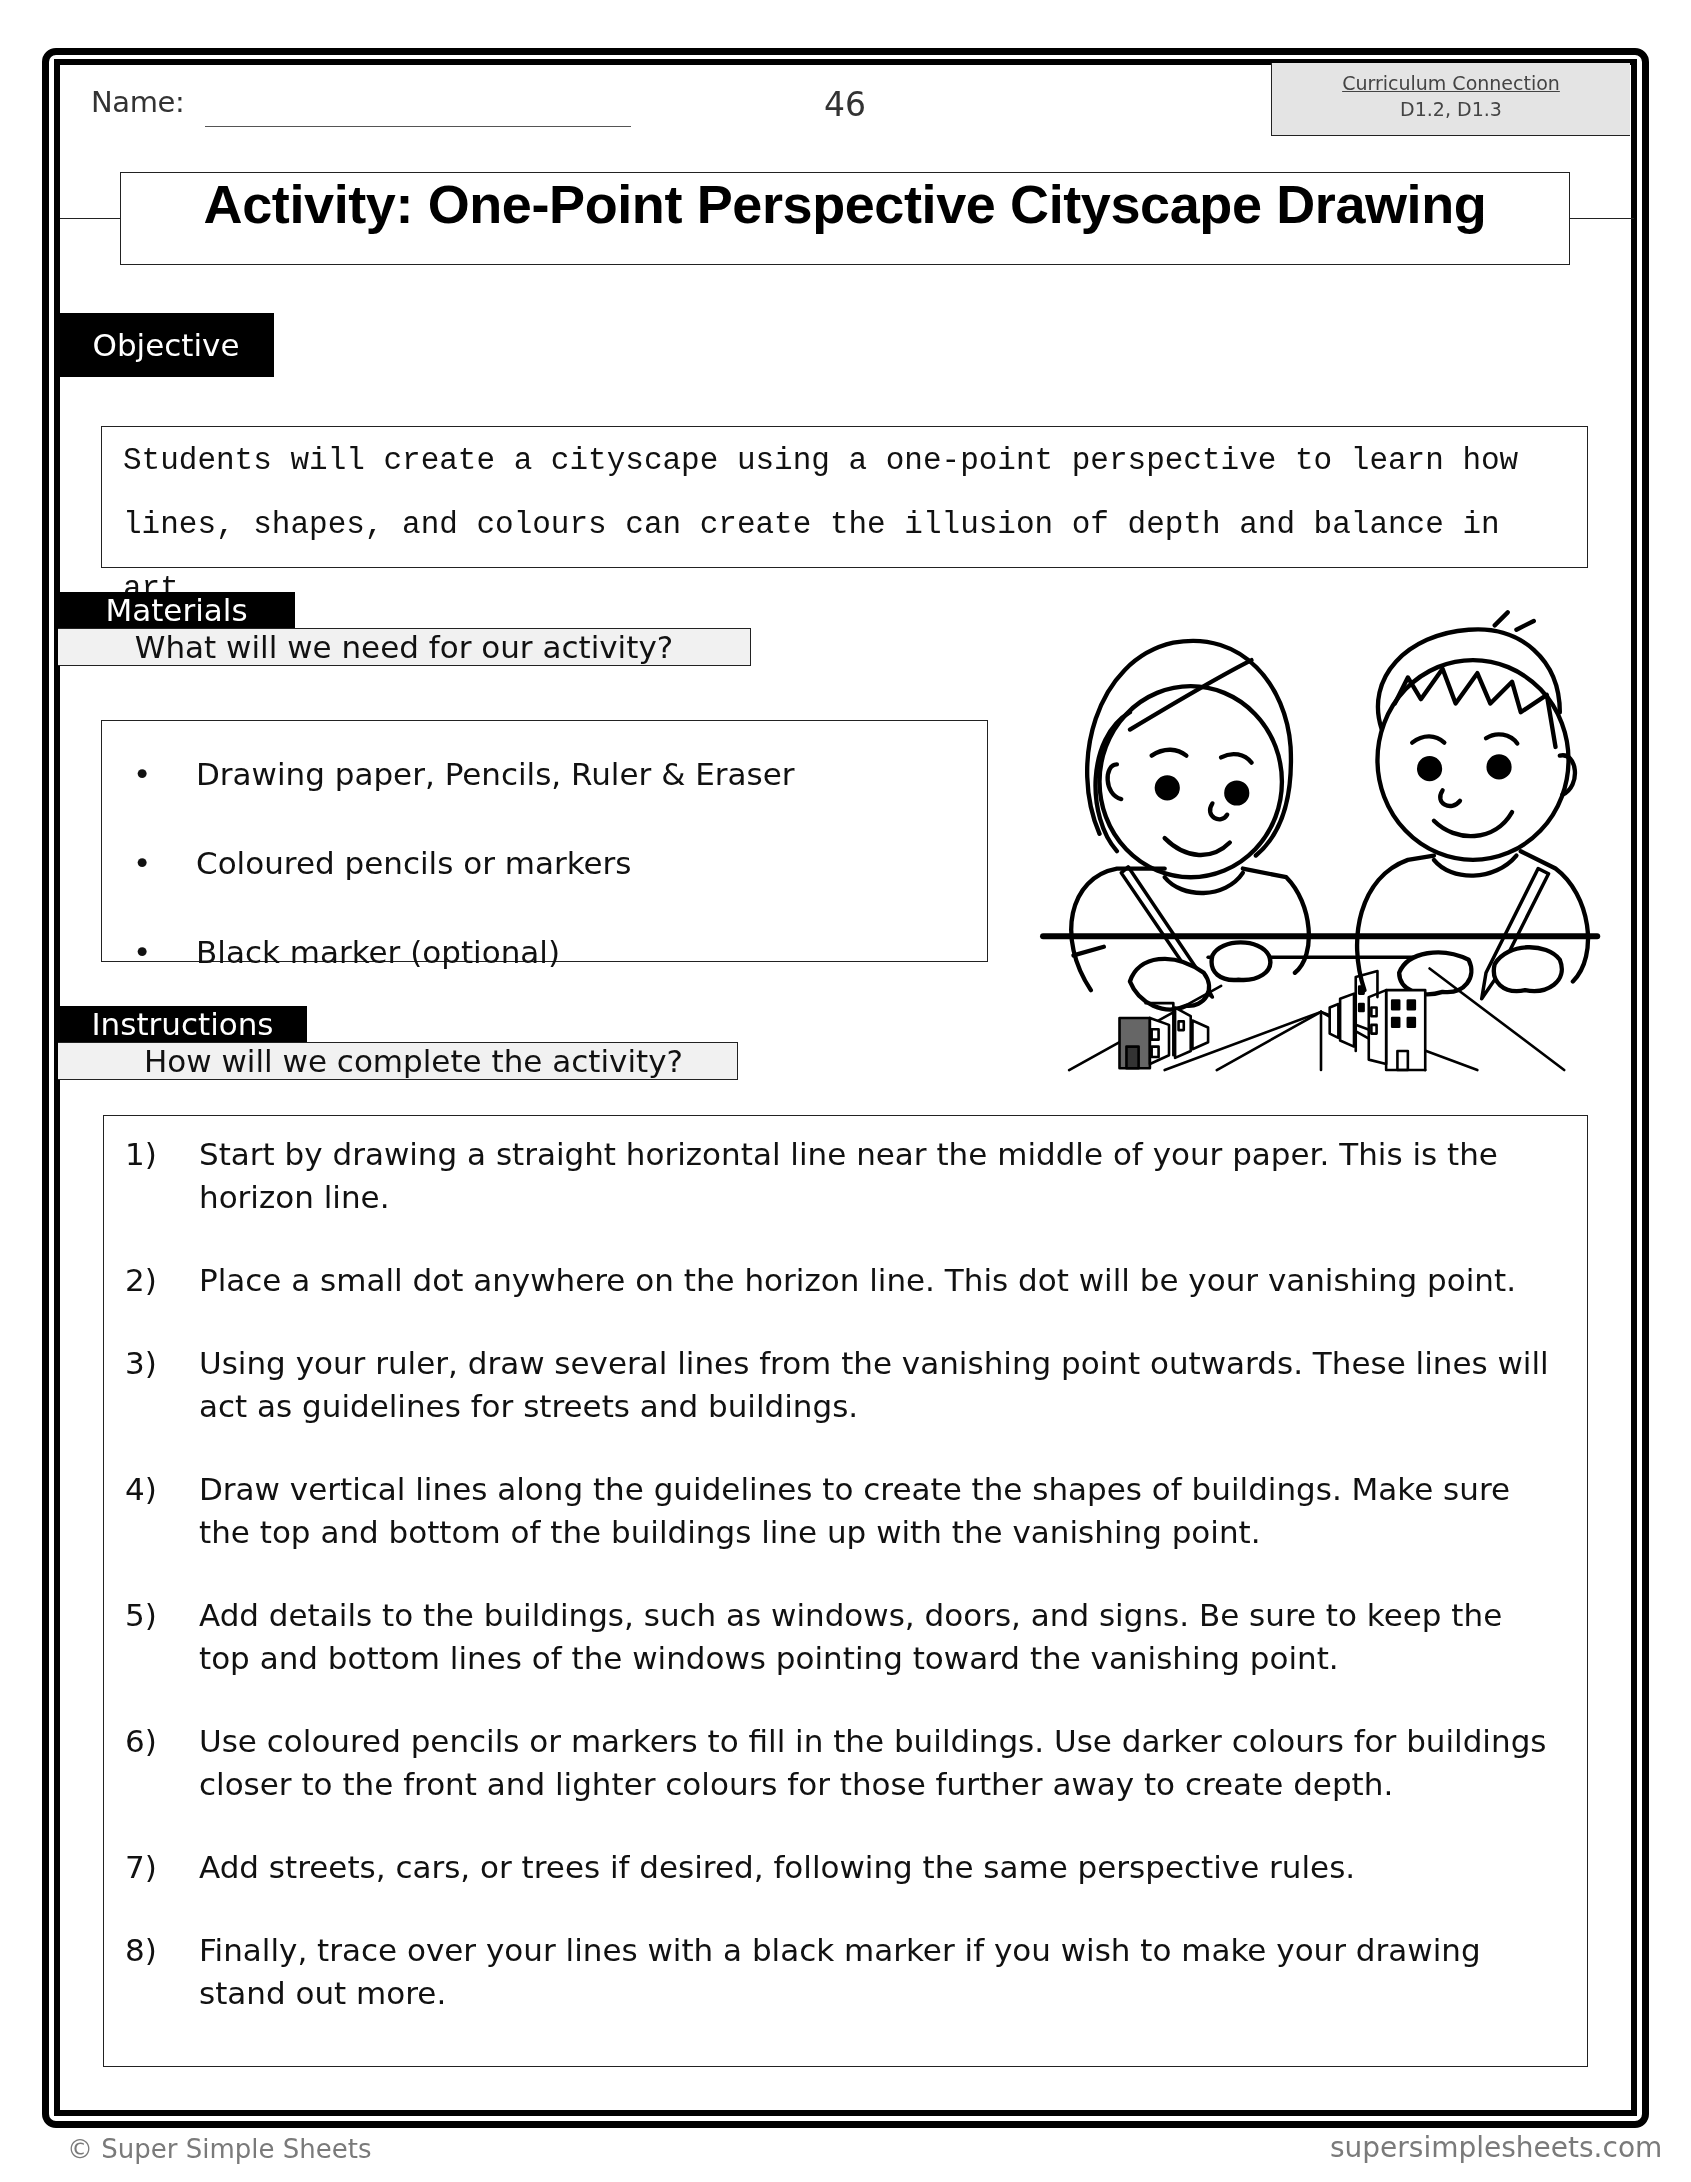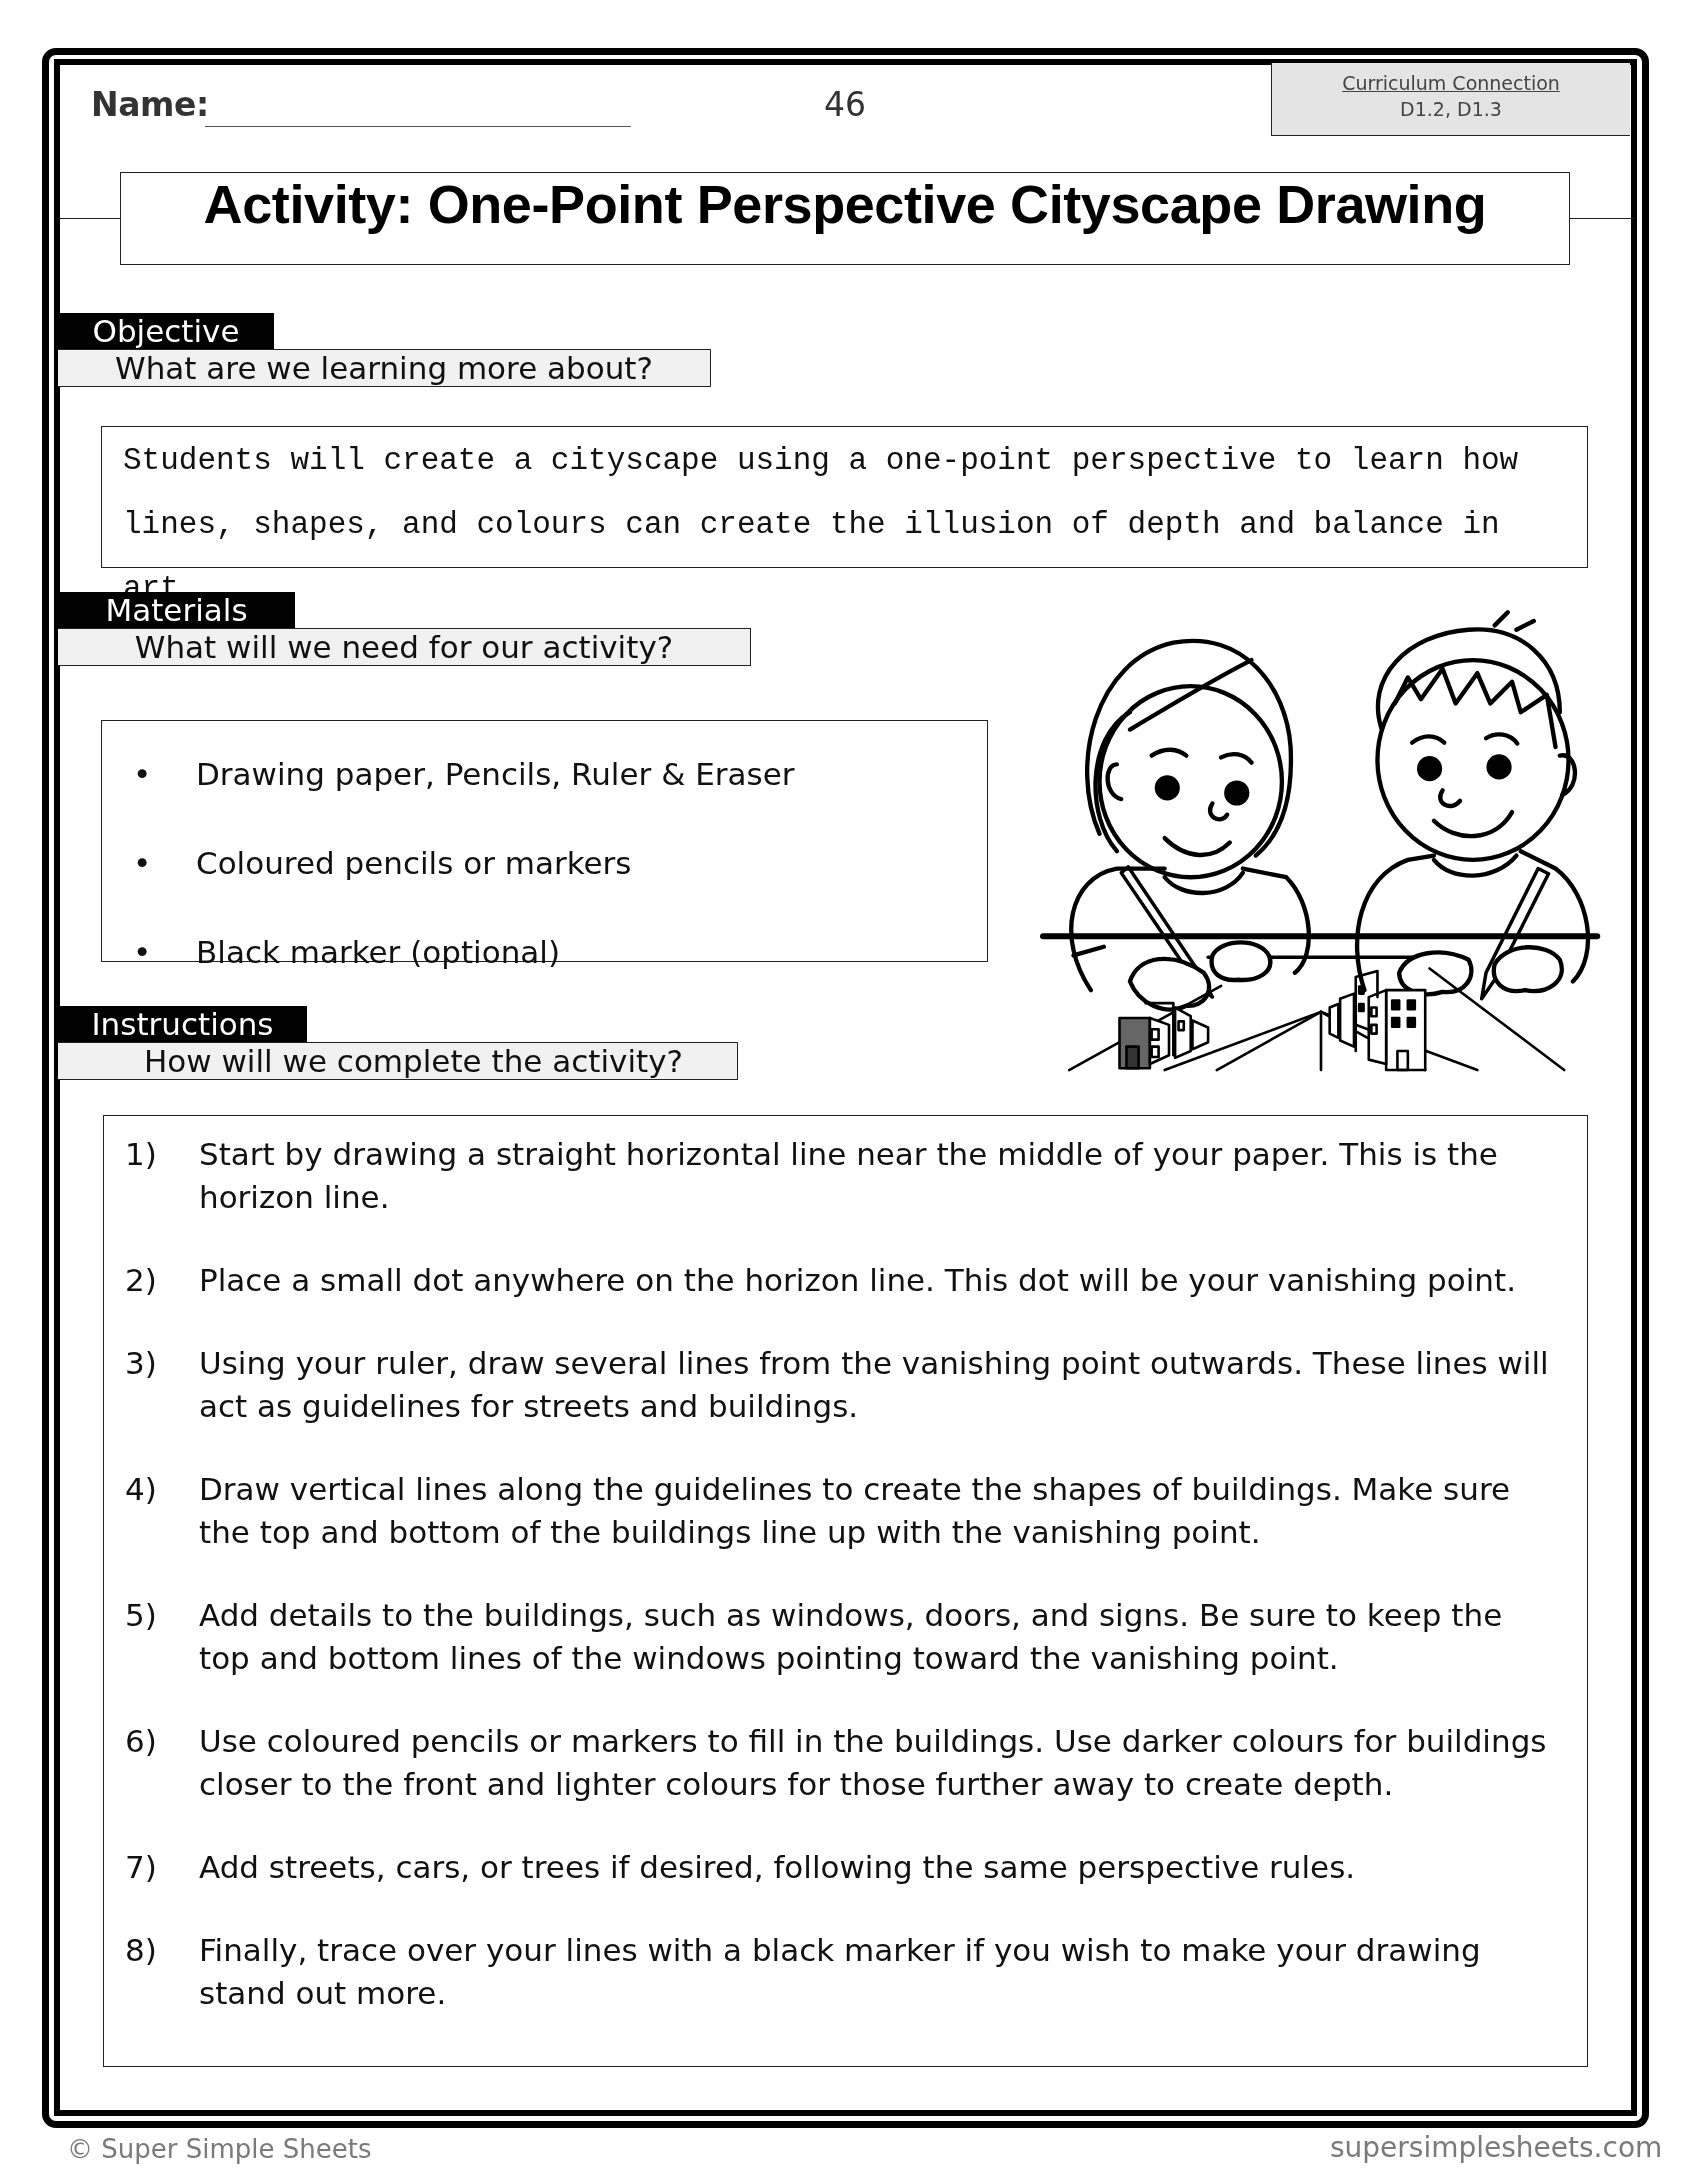--- a/index.html
+++ b/index.html
@@ -7,22 +7,22 @@
          font-family:"DejaVu Sans", sans-serif; color:#111; }
   .abs { position:absolute; box-sizing:border-box; }
 
   
   .frame-outer { left:42px; top:48px; width:1607px; height:2080px;
                  border:7px solid #000; border-radius:14px; }
   .frame-inner { left:54px; top:59px; width:1583px; height:2057px;
                  border:6px solid #000; }
 
   
-  .name-label { left:91px; top:85px; font-size:33px; color:#333;
-                font-family:"DejaVu Sans", sans-serif; font-weight:700; letter-spacing:-0.4px; }
+  .name-label { left:91px; top:85px; font-size:29px; color:#333;
+                font-family:"DejaVu Sans", sans-serif; font-weight:400; letter-spacing:-0.4px; }
   .name-line { left:205px; top:126px; width:426px; border-bottom:1.7px solid #555; height:0; }
   .page-num { left:824px; top:85px; font-size:33px; color:#333; }
   .curric { left:1271px; top:63px; width:359px; height:73px; background:#e4e4e4;
             border-left:1.7px solid #222; border-bottom:1.7px solid #222;
             text-align:center; color:#444; font-size:19px; line-height:26px; padding-top:7px; }
   .curric .t { text-decoration:underline; }
 
   
   .title-rule { left:60px; top:218px; width:1574px; border-top:1.7px solid #222; height:0; }
   .title-box { left:120px; top:172px; width:1450px; height:93px; background:#fff;
@@ -72,21 +72,20 @@
   <div>D1.2, D1.3</div>
 </div>
 
 <div class="abs title-rule"></div>
 <div class="abs title-box">
   <span>Activity: One-Point Perspective Cityscape Drawing</span>
 </div>
 
 <div class="abs tab" style="left:58px; top:313px; width:868px;">
   <div class="lbl" style="width:216px;">Objective</div>
-  <div class="q" style="width:653px;">What are we learning more about?</div>
 </div>
 <div class="abs boxed objective-text">Students will create a cityscape using a one-point perspective to learn how lines, shapes, and colours can create the illusion of depth and balance in art.</div>
 
 <div class="abs tab" style="left:58px; top:592px; width:930px;">
   <div class="lbl" style="width:237px;">Materials</div>
   <div class="q" style="width:693px;">What will we need for our activity?</div>
 </div>
 <div class="abs boxed materials-box">
   <ul>
     <li>

